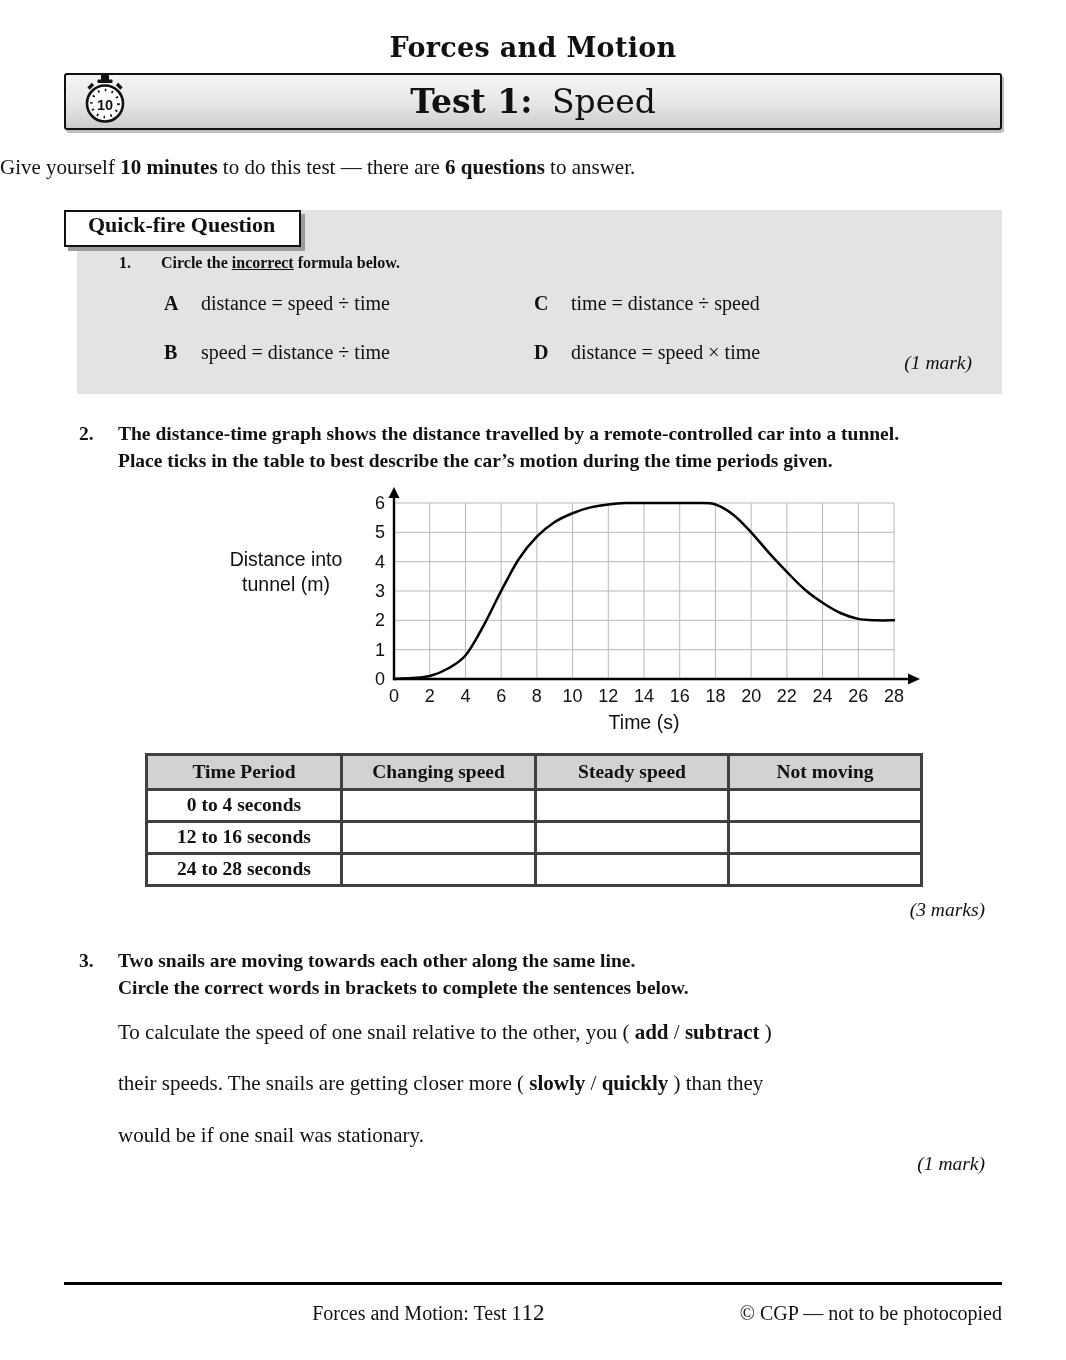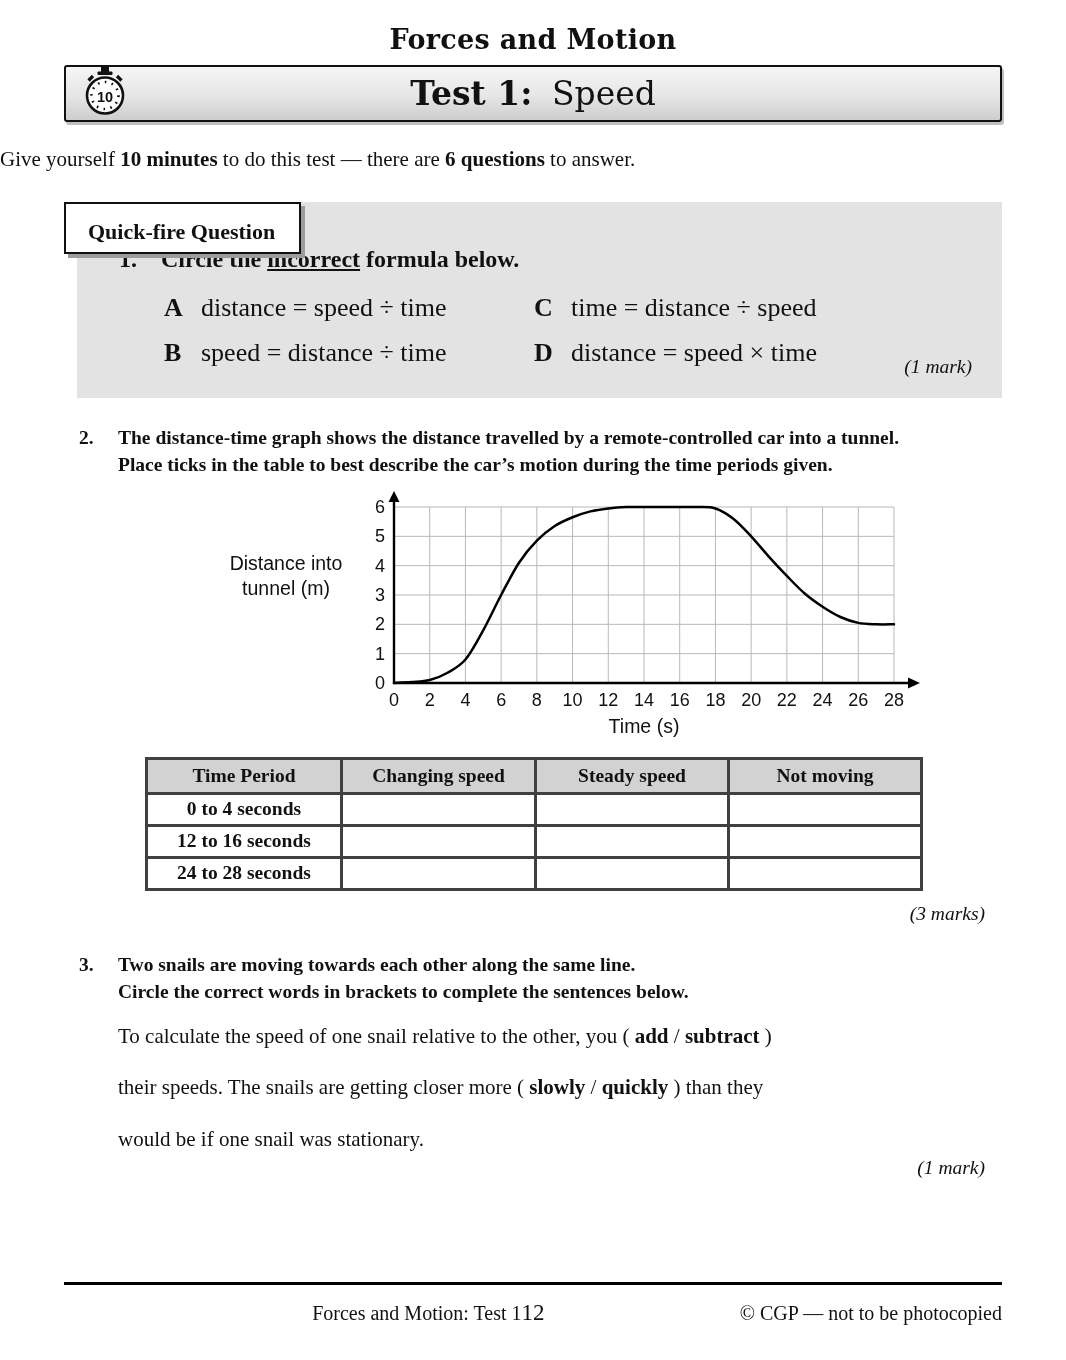--- a/index.html
+++ b/index.html
@@ -1,43 +1,43 @@
 <!DOCTYPE html>
 <html style="--ink: #111111; --panel-bg: #e3e3e3; --table-header-bg: #d2d2d2; --banner-top: #f5f5f5; --banner-bottom: #cdcdcd; --grid-line: #b8b8b8;"><head>
 <meta charset="utf-8">
 <style>
   *{box-sizing:border-box;margin:0;padding:0}
   body{background:#fff}
   .page{width:1066px;height:1360px;position:relative;background:#fff;
         font-family:"Liberation Serif",serif;color:var(--ink,#111);overflow:hidden}
 
-  .page-title{padding-top:24px;text-align:center;font-family:"DejaVu Serif",serif;
+  .page-title{padding-top:32px;text-align:center;font-family:"DejaVu Serif",serif;
               font-size:27px;font-weight:700;letter-spacing:.3px}
 
   .banner{margin:10px 64px 0;height:57px;border:2.5px solid #111;border-radius:3px;
           background:linear-gradient(180deg,var(--banner-top,#f5f5f5) 0%,#e6e6e6 55%,var(--banner-bottom,#cdcdcd) 100%);
           display:flex;align-items:center;justify-content:center;position:relative;
           box-shadow:2px 3px 0 rgba(0,0,0,.25)}
   .stopwatch{position:absolute;left:16px;top:50%;transform:translateY(-50%)}
   .banner-title{font-family:"DejaVu Serif",serif;font-size:33px;line-height:1}
   .bt-bold{font-weight:800}
   .bt-light{font-weight:400;margin-left:9px}
 
   .intro{margin-top:25px;text-align:left;font-size:21px}
   .intro b{font-weight:700}
 
   .quickfire{position:relative;margin:30px 64px 0}
   .qf-label{position:absolute;left:0;top:0;z-index:2;background:#fff;border:2.5px solid #111;
-            padding:15px 24px 7px 22px;font-size:22px;font-weight:700;box-shadow:4px 4px 0 #9c9c9c}
+            padding:0 24px 7px 22px;font-size:22px;font-weight:700;box-shadow:4px 4px 0 #9c9c9c}
   .qf-panel{margin-top:21px;margin-left:13px;background:var(--panel-bg,#e3e3e3);
             padding:44px 30px 20px 42px}
-  .q1-head{font-size:24px;font-weight:700}
+  .q1-head{font-size:16px;font-weight:700}
   .q1-num{display:inline-block;width:42px}
   .ul{text-decoration:underline}
-  .options{display:grid;grid-template-columns:370px 1fr;row-gap:15px;margin:20px 0 0 45px;font-size:26px}
+  .options{display:grid;grid-template-columns:370px 1fr;row-gap:26px;margin:20px 0 0 45px;font-size:20px}
   .opt-letter{font-weight:700;display:inline-block;width:37px}
   .marks{font-style:italic;font-size:19.5px;text-align:right}
   .qf-panel .marks{margin-top:-12px}
 
   .question{margin:26px 64px 0}
   .q-row{display:flex;font-weight:700;font-size:19.5px;line-height:1.4}
   .q-row .q-num{width:54px;flex:none;padding-left:15px}
 
   .graph-wrap{display:flex;align-items:flex-start;margin:12px 0 0 160px}
   .ylabel{width:124px;margin-top:60px;text-align:center;

